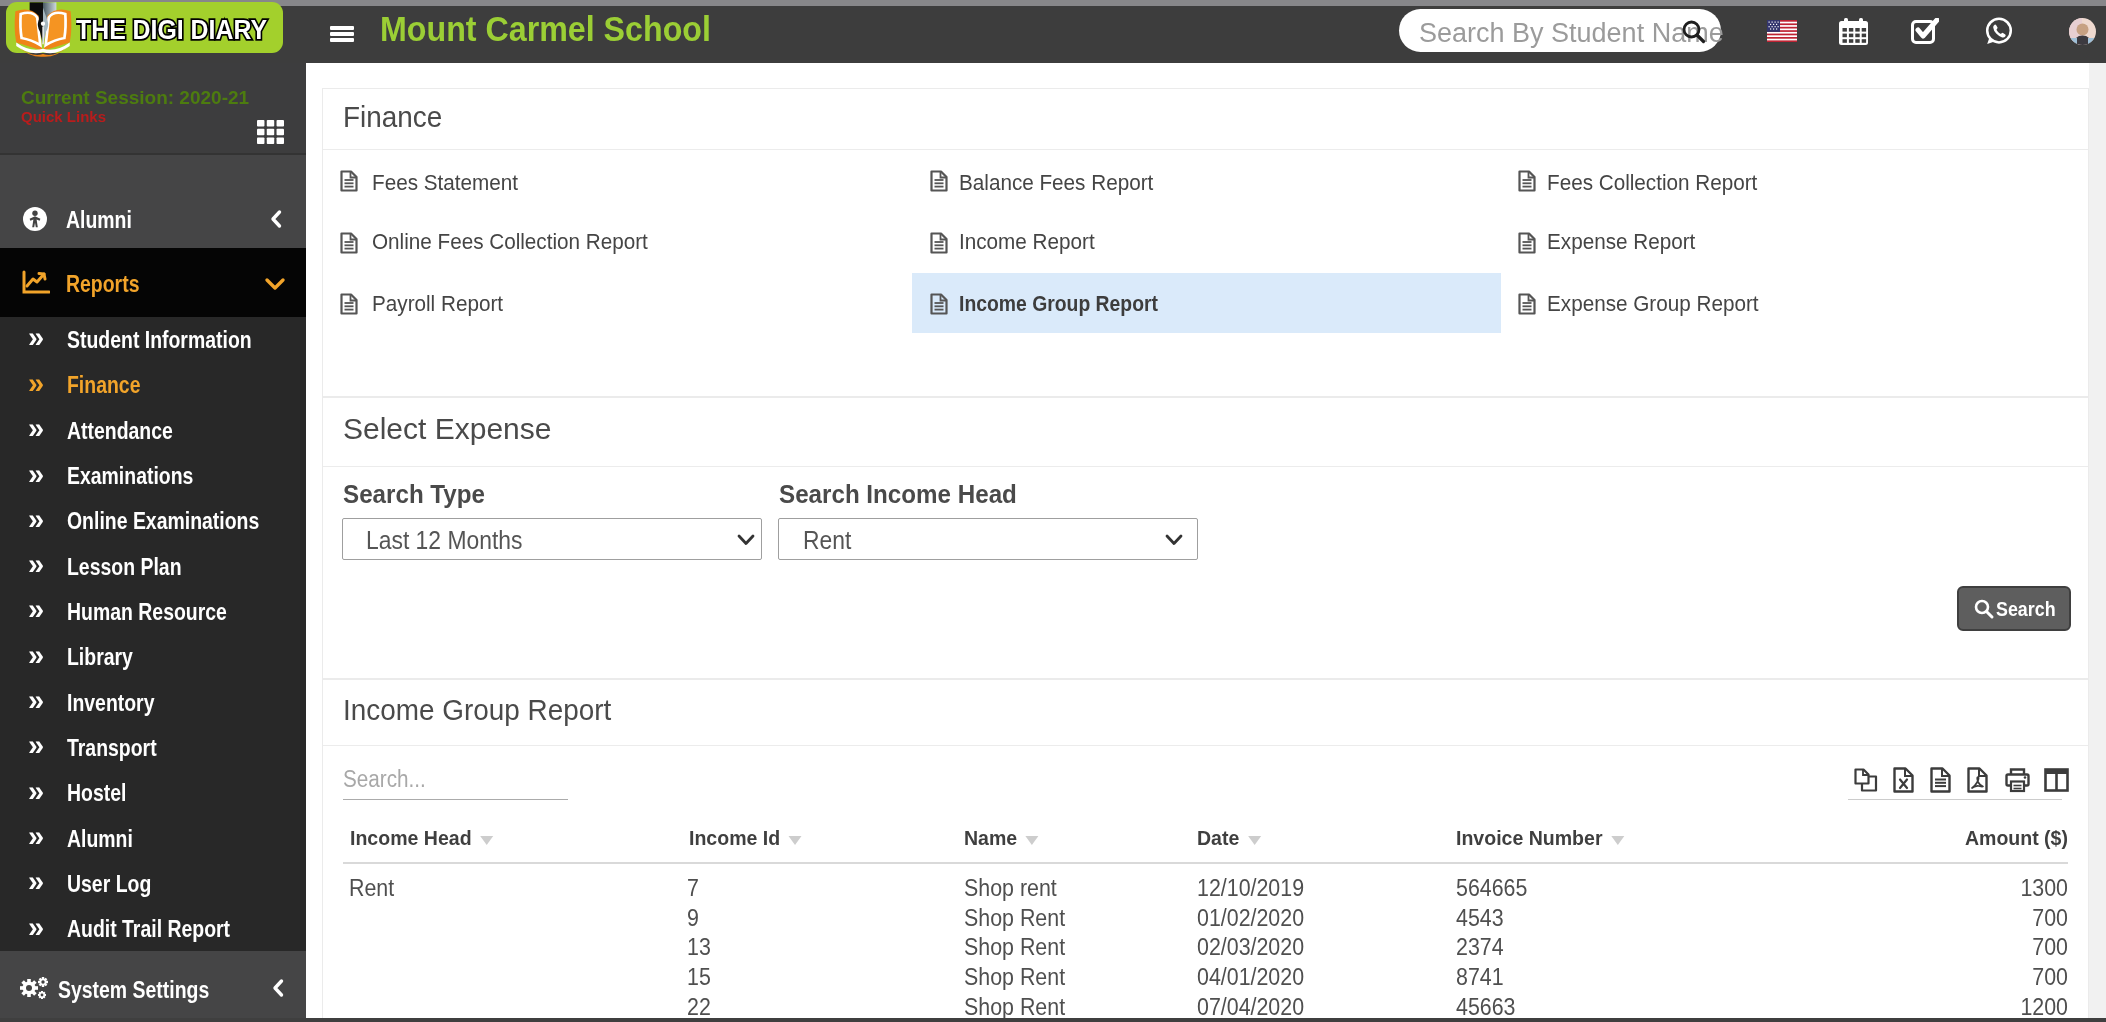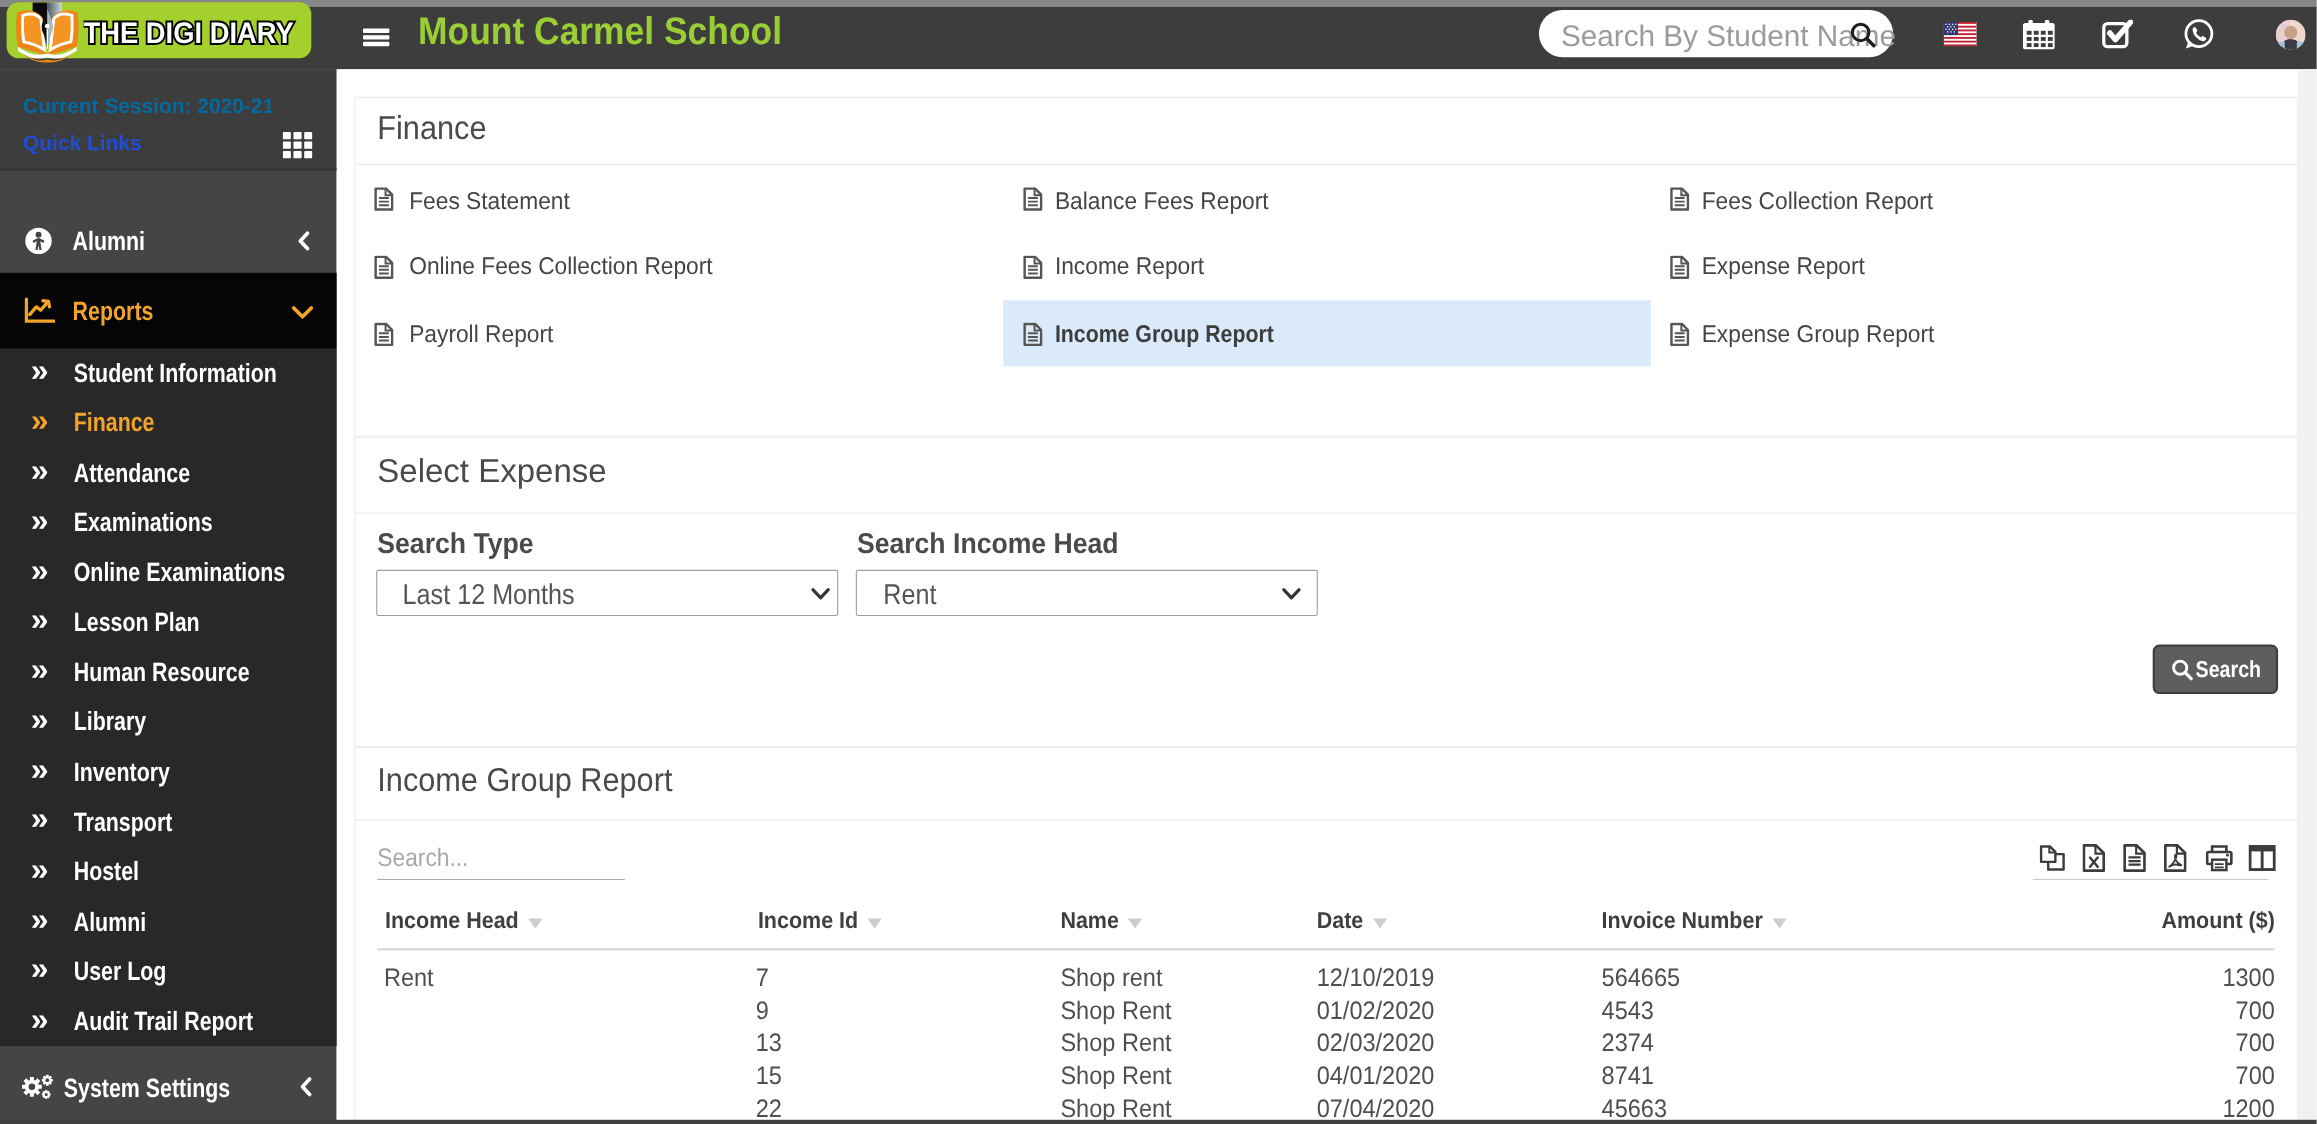--- a/index.html
+++ b/index.html
@@ -137,22 +137,22 @@
   <g clip-path="url(#avc)">
     <rect width="27" height="27" fill="#efd9cf"></rect>
     <rect x="0" y="0" width="13" height="27" fill="#e8cfd2"></rect>
     <circle cx="13.5" cy="11.5" r="6.0" fill="#c7a183"></circle>
     <path d="M3.5 27 Q5.5 17.5 13.5 17.5 Q21.5 17.5 23.5 27 Z" fill="#3c3a40"></path>
     <rect x="0" y="20" width="8" height="7" fill="#9fc0d8"></rect>
     <rect x="19" y="20" width="8" height="7" fill="#9fc0d8"></rect>
   </g>
 </svg>
 
-<div class="abs" style="left:21px;top:87px;font-size:19px;font-weight:bold;color:#0369a1;white-space:nowrap;">Current Session: 2020-21</div>
-<div class="abs" style="left:21px;top:120px;font-size:19px;font-weight:bold;color:#1d4ed8;white-space:nowrap;">Quick Links</div>
+<div class="abs" style="left:21px;top:87px;font-size:19px;font-weight:bold;color:#4d7c0f;white-space:nowrap;">Current Session: 2020-21</div>
+<div class="abs" style="left:21px;top:108px;font-size:15px;font-weight:bold;color:#b91c1c;white-space:nowrap;">Quick Links</div>
 <svg class="abs" style="left:257px;top:120px;" width="27" height="24" viewBox="0 0 29 29" preserveAspectRatio="none">
   <g fill="#ffffff">
     <rect x="0" y="0" width="8" height="8" rx="1"></rect>
       <rect x="10.5" y="0" width="8" height="8" rx="1"></rect>
       <rect x="21" y="0" width="8" height="8" rx="1"></rect>
     <rect x="0" y="10.5" width="8" height="8" rx="1"></rect>
       <rect x="10.5" y="10.5" width="8" height="8" rx="1"></rect>
       <rect x="21" y="10.5" width="8" height="8" rx="1"></rect>
     <rect x="0" y="21" width="8" height="8" rx="1"></rect>
       <rect x="10.5" y="21" width="8" height="8" rx="1"></rect>

